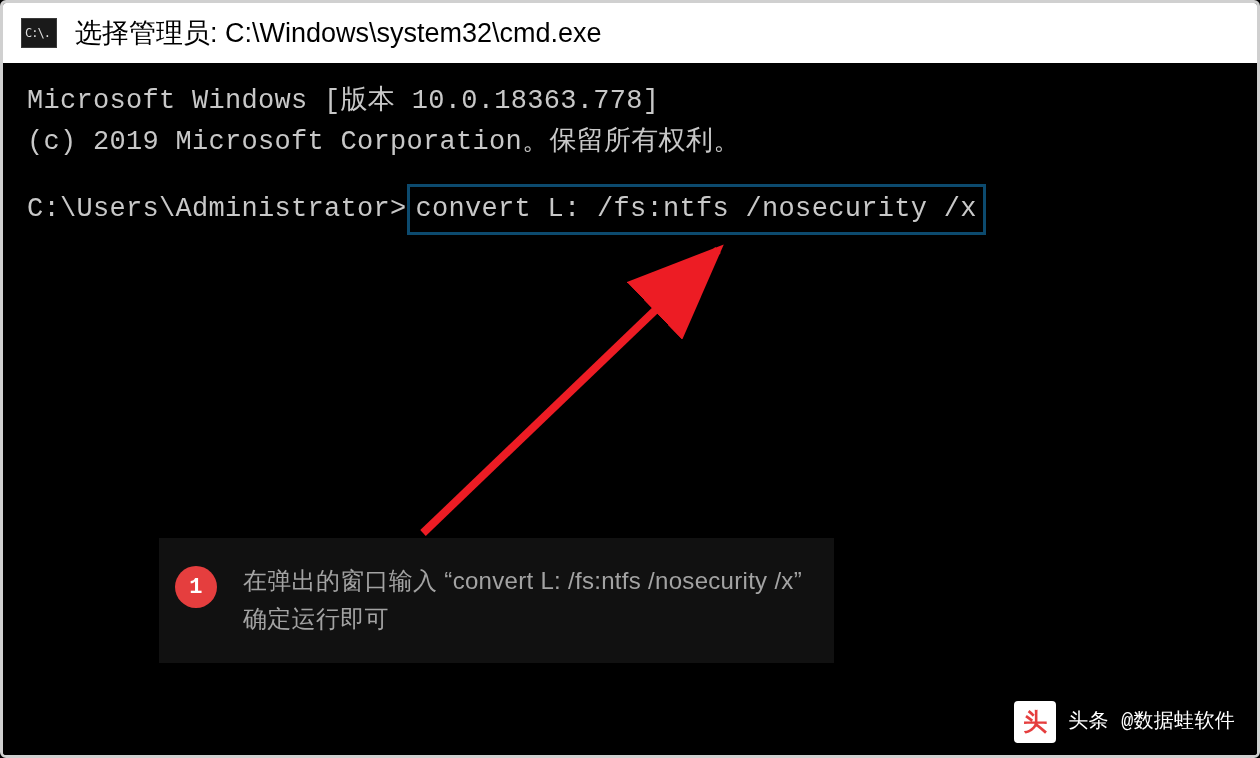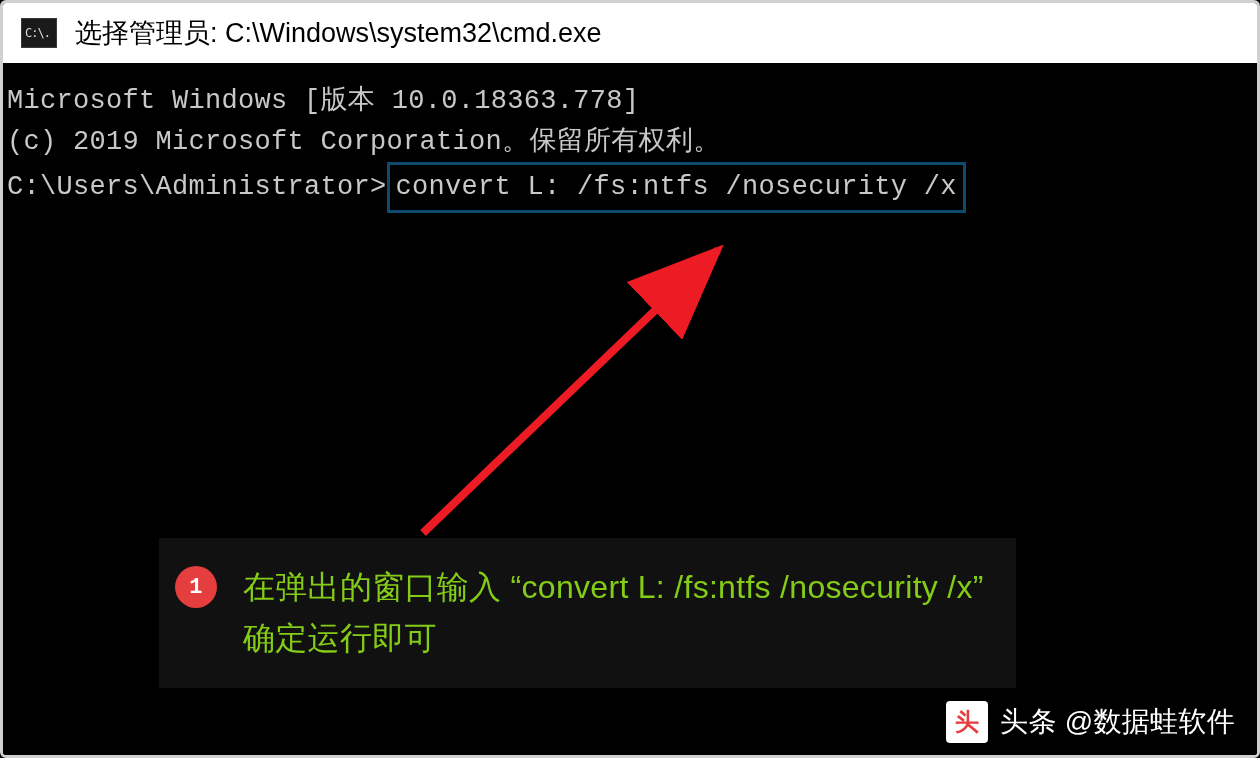--- a/index.html
+++ b/index.html
@@ -52,35 +52,36 @@
 
     .title-text {
       font-size: 27px;
       color: #000;
       font-weight: 400;
       text-align: center;
     }
 
     .terminal-area {
       background: #000;
-      padding: 18px 8px 0 4px;
+      padding: 18px 8px 0 24px;
       font-family: "NSimSun", "SimSun", Consolas, "Courier New", monospace;
       font-size: 27px;
       color: #c8c8c8;
       line-height: 1.5;
       letter-spacing: 0.3px;
       position: relative;
       height: calc(100% - 60px);
     }
 
     .terminal-line {
       white-space: pre;
     }
 
     .prompt-line {
+      margin-top: 22px;
       display: flex;
       align-items: center;
       white-space: pre;
     }
 
     .command-highlight {
       border: 3px solid #0c4a6e;
       padding: 2px 6px;
       display: inline-block;
     }
@@ -112,22 +113,22 @@
       font-size: 22px;
       font-weight: bold;
       display: flex;
       align-items: center;
       justify-content: center;
       flex-shrink: 0;
       margin-top: 4px;
     }
 
     .annotation-text {
-      color: #84cc16;
-      font-size: 32px;
+      color: #a3a3a3;
+      font-size: 24px;
       line-height: 1.6;
       font-family: "Microsoft YaHei", sans-serif;
     }
 
     .watermark {
       position: absolute;
       bottom: 12px;
       right: 22px;
       display: flex;
       align-items: center;
@@ -143,22 +144,22 @@
       color: #e53e3e;
       font-size: 24px;
       font-weight: bold;
       display: flex;
       align-items: center;
       justify-content: center;
       font-family: "Microsoft YaHei", sans-serif;
     }
 
     .watermark-text {
-      font-size: 28px;
-      font-family: Liberation Sans, sans-serif;
+      font-size: 20px;
+      font-family: Liberation Mono, monospace;
     }
   </style>
 </head>
 <body>
 
 <div class="outer-container">
   <div class="title-bar">
     <div class="cmd-icon">C:\.</div>
     <div class="title-text">选择管理员: C:\Windows\system32\cmd.exe</div>
   </div>

